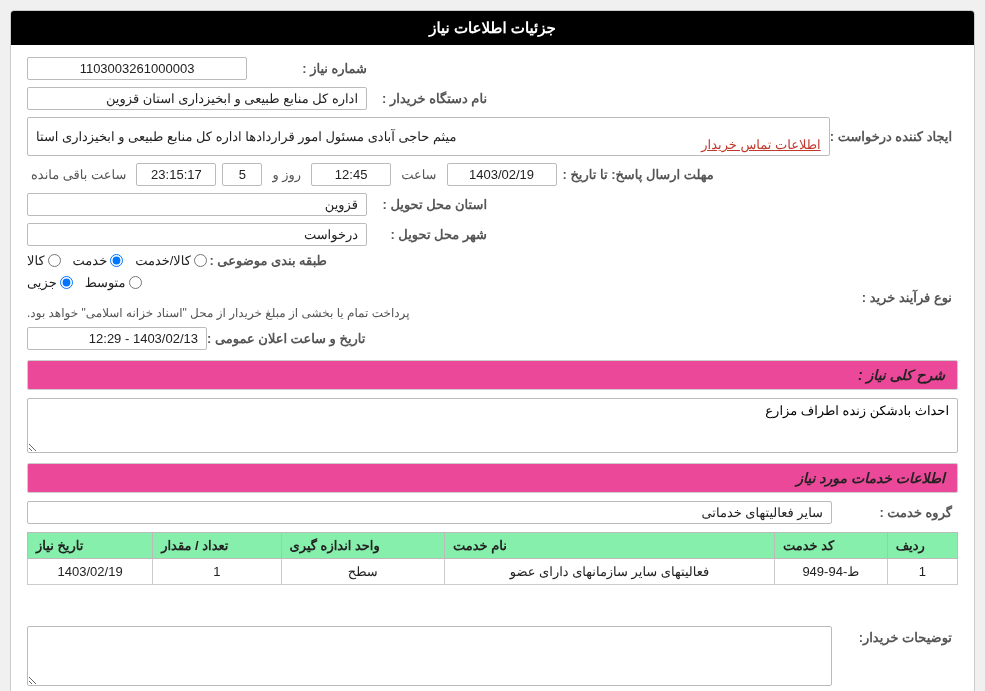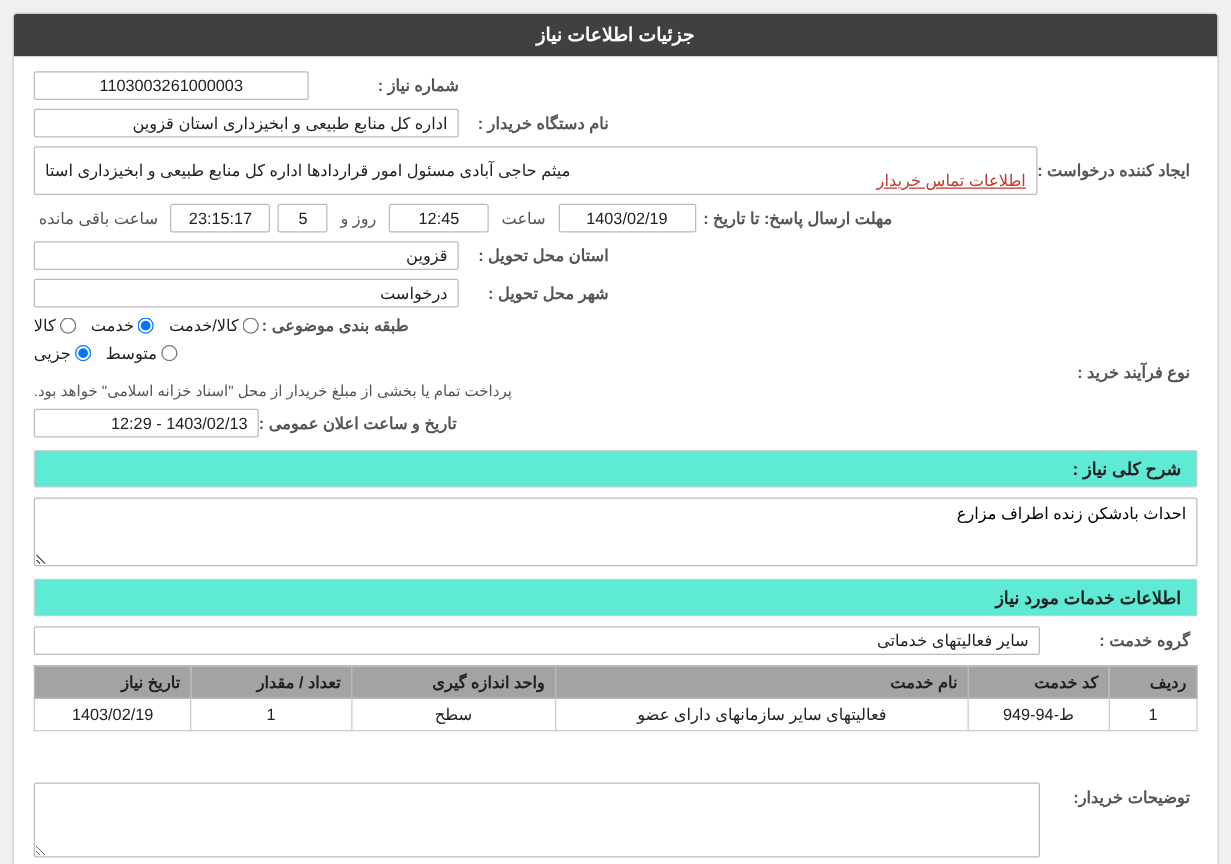--- a/index.html
+++ b/index.html
@@ -16,21 +16,21 @@
       background: #f0f0f0;
       padding: 10px;
     }
     .main-card {
       background: #fff;
       border: 1px solid #ccc;
       border-radius: 4px;
       overflow: hidden;
     }
     .card-header {
-      background: #404040;
+      background: #000000;
       color: #fff;
       text-align: center;
       padding: 8px 12px;
       font-size: 15px;
       font-weight: bold;
     }
     .card-body {
       padding: 12px 16px;
     }
     .info-row {
@@ -84,38 +84,39 @@
       align-items: center;
       gap: 12px;
       direction: rtl;
     }
     .radio-item {
       display: flex;
       align-items: center;
       gap: 3px;
     }
     .section-header {
-      background: #5eead4;
+      background: #ec4899;
       border: 1px solid #ccc;
       padding: 6px 12px;
       font-weight: bold;
       font-size: 14px;
       margin: 10px 0 8px 0;
       border-radius: 2px;
+      font-style: italic;
     }
     .services-table {
       width: 100%;
       border-collapse: collapse;
       margin-bottom: 10px;
     }
     .services-table th {
-      background: #a3a3a3;
+      background: #86efac;
       border: 1px solid #bbb;
       padding: 5px 8px;
-      text-align: right;
+      text-align: left;
       font-weight: bold;
     }
     .services-table td {
       border: 1px solid #ccc;
       padding: 5px 8px;
       text-align: center;
     }
     .services-table tr:nth-child(even) td {
       background: #f9f9f9;
     }

